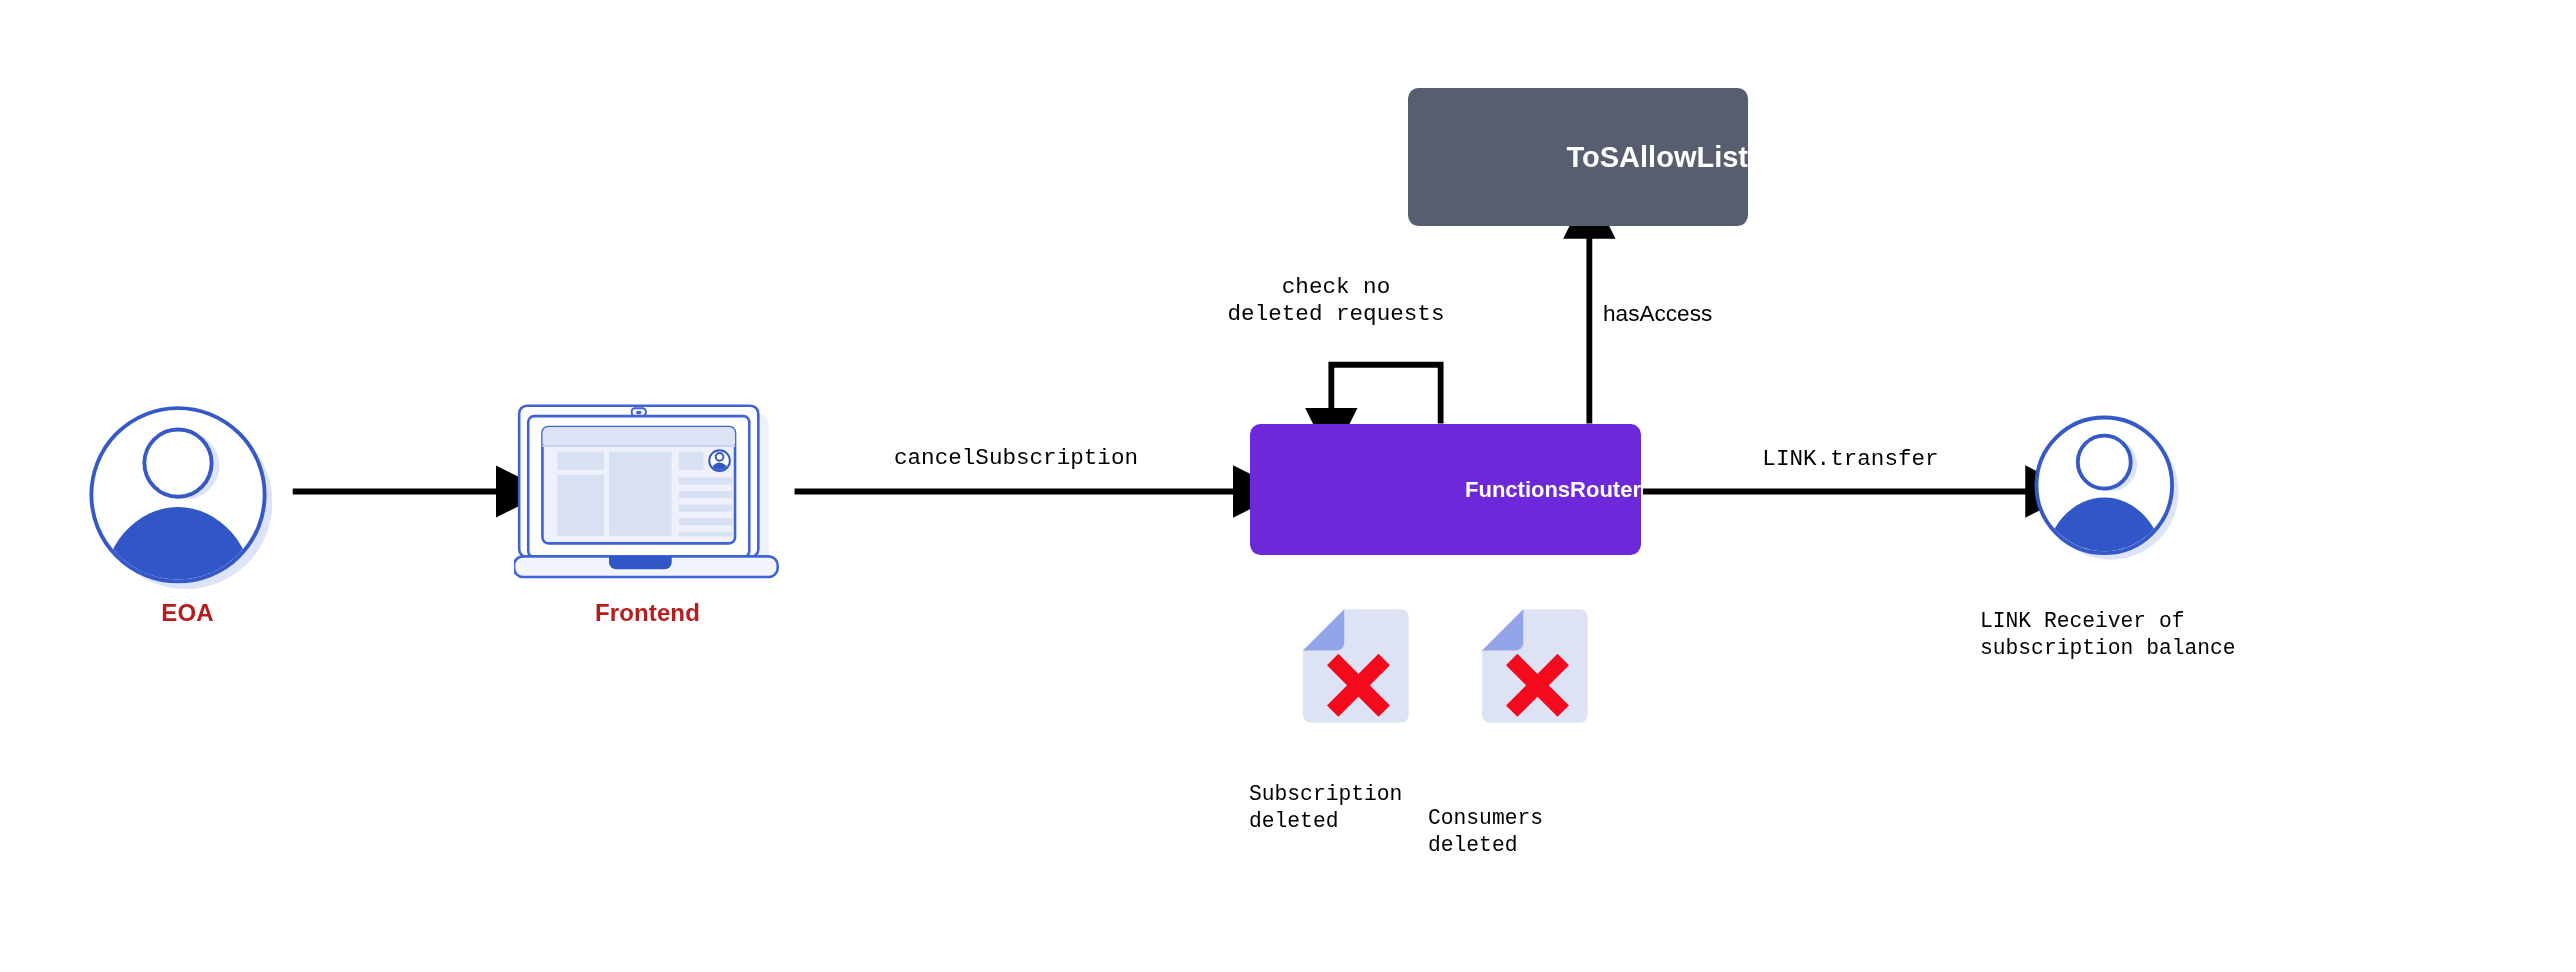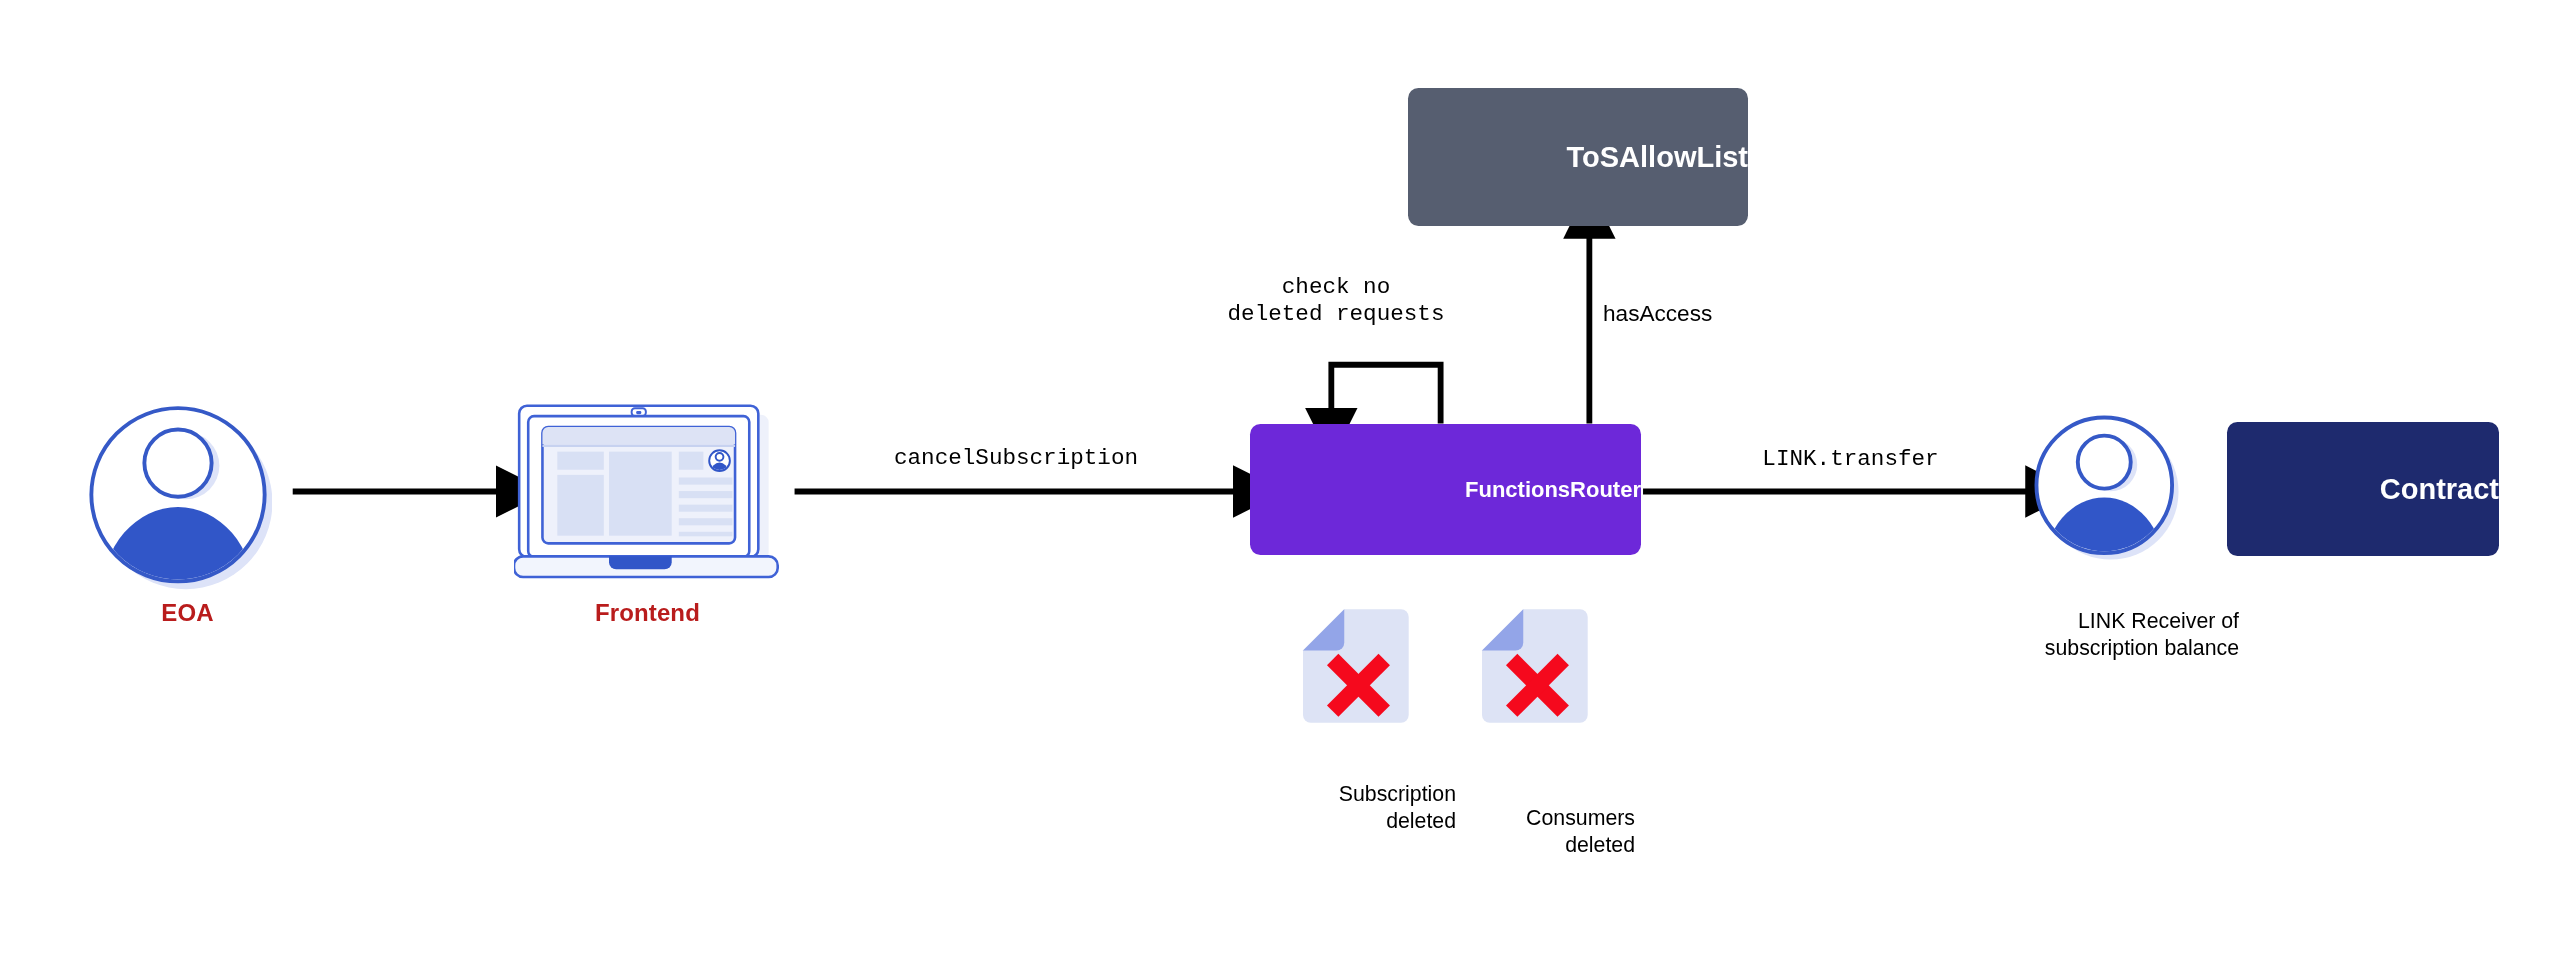--- a/index.html
+++ b/index.html
@@ -50,23 +50,23 @@
     font-family: "Liberation Mono", monospace;
     font-size: 22.6px;
     white-space: pre;
     line-height: 1.18;
   }
   .edge-label.sans {
     font-family: "Liberation Sans", sans-serif;
   }
   .small-caption {
     position: absolute;
-    text-align: right;
+    text-align: left;
     color: #000000;
-    font-family: Liberation Sans, sans-serif;
+    font-family: Liberation Mono, monospace;
     font-size: 21.3px;
     line-height: 1.28;
   }
   .icon-box {
     position: absolute;
   }
 </style>
 </head>
 <body>
 
@@ -162,23 +162,20 @@
   <div class="edge-label" style="left:1695px; top:446px; width:311px;">LINK.transfer</div>
 
   <div class="node-label" style="left:1408px; top:88px; width:340px; height:138px; border-radius:10.4px; background:#565e70; font-size:29px;">
     <span>ToSAllowList</span>
   </div>
 
   <div class="node-label" style="left:1250px; top:424px; width:391px; height:131px; border-radius:10.4px; background:#6d28d9; font-size:22px;">
     <span>FunctionsRouter</span>
   </div>
 
-  <div class="node-label" style="left:2227px; top:422px; width:272px; height:134px; border-radius:10.4px; background:#1e2a6e; font-size:29px;">
-    <span>Contract</span>
-  </div>
 
   <div class="icon-box" style="left:2033px; top:413px; width:149px; height:155px;">
     <svg viewBox="0 0 230 240" width="149" height="155">
       <circle cx="120" cy="122" r="105" fill="#dde3f8"></circle>
       <circle cx="110" cy="112" r="105" fill="#ffffff" stroke="#3559c7" stroke-width="6"></circle>
       <clipPath id="rxclip">
           <circle cx="110" cy="112" r="102"></circle>
         </clipPath>
       <g clip-path="url(#rxclip)">
         <ellipse cx="110" cy="238" rx="92" ry="107" fill="#3156c8"></ellipse>

